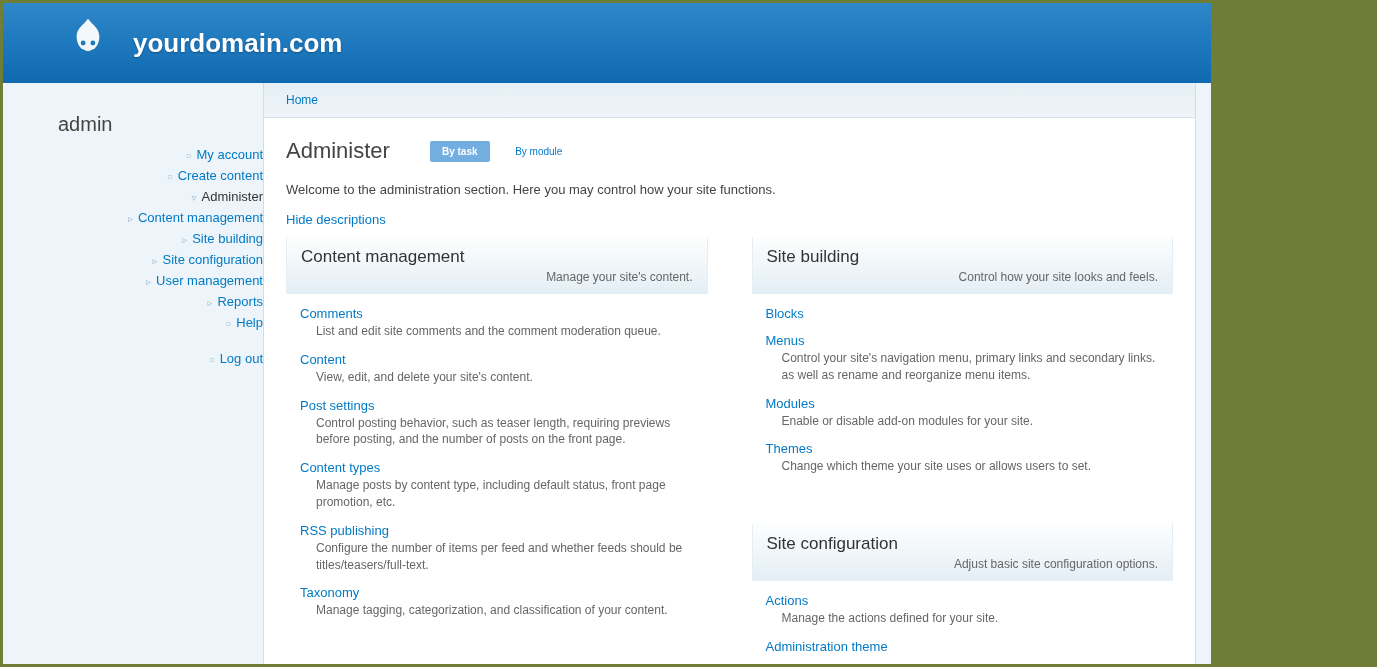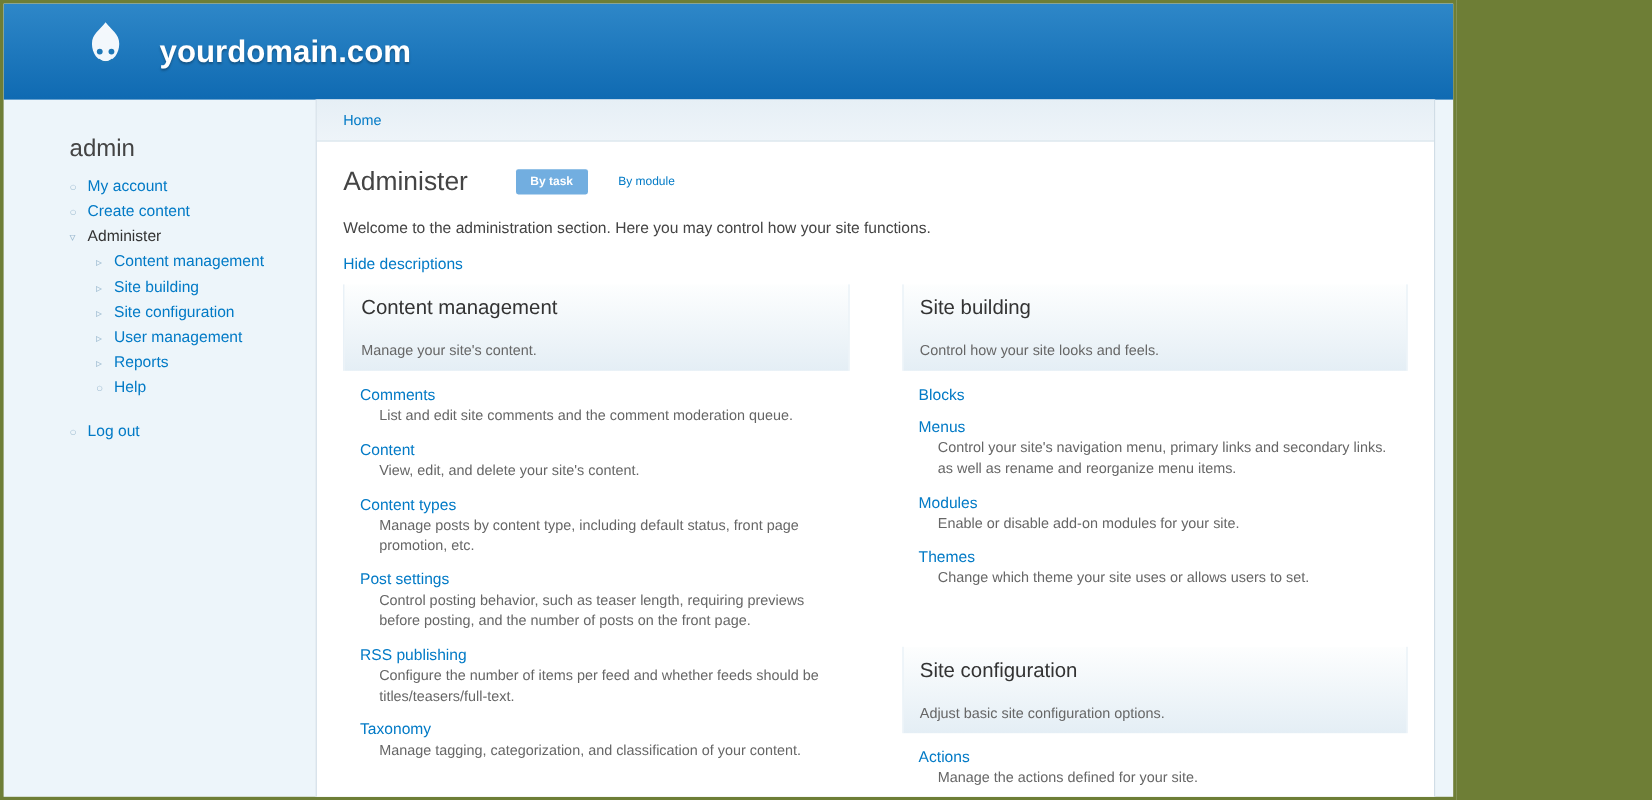--- a/index.html
+++ b/index.html
@@ -5,42 +5,42 @@
 * { box-sizing: border-box; margin: 0; padding: 0; }
 body { font-family: "Lucida Grande", "Lucida Sans Unicode", Verdana, sans-serif; font-size: 13px; color: #494949; background: #6e7e36; }
 .frame { border: 3px solid #6e7e36; width: 1214px; height: 667px; overflow: hidden; background: #edf5fa; }
 .header { height: 80px; background: linear-gradient(#2e87c8, #0f6ab2); display: flex; align-items: center; padding-left: 55px; }
 .drupal-logo { width: 60px; height: 60px; margin-right: 15px; display:flex; align-items:center; justify-content:center;}
 .site-name { color: #fff; font-size: 26px; font-weight: bold; text-shadow: 0 1px 2px rgba(0,0,0,.3); }
 .body-wrap { display: flex; }
 .sidebar { width: 260px; padding: 30px 0 0 55px; }
 .sidebar h2 { font-size: 20px; font-weight: normal; color: #444; margin-bottom: 8px; }
 .sidebar ul { list-style: none; }
-.sidebar li { padding: 3px 0 3px 0; }
+.sidebar li { padding: 3px 0 3px 0; text-align: right; }
 .sidebar li a { color: #027ac6; text-decoration: none; font-size: 13px; }
 .sidebar .bullet { display:inline-block; width:10px; color:#9fbcd1; font-size:10px; margin-right:5px;}
 .sidebar .current { color:#333; }
 .sidebar .sub { padding-left: 22px; }
 .main { flex: 1; background: #fff; border-left: 1px solid #d0dde6; border-right: 1px solid #d0dde6; margin-right: 15px; }
 .breadcrumb { background: linear-gradient(#e6eff5,#eef4f9); padding: 10px 22px; font-size: 12px; border-bottom: 1px solid #d4e1ea;}
 .breadcrumb a { color: #027ac6; text-decoration: none; }
 .page-head { display: flex; align-items: center; padding: 20px 22px 18px 22px; }
 .page-head h1 { font-size: 22px; font-weight: normal; color: #444; margin-right: 40px; }
 .tabs span { display:inline-block; padding: 5px 12px; font-size: 10px; margin-right: 10px;}
 .tab-active { background:#72aee0; color:#fff; font-weight:bold; border-radius:2px;}
 .tab-inactive { color:#027ac6; cursor:pointer;}
 .intro { padding: 0 22px 15px 22px; color:#444;}
 .hide-desc { padding: 0 22px 10px 22px; }
 .hide-desc a { color:#027ac6; text-decoration:none; font-size:13px;}
 .panels { display:flex; padding: 0 22px; gap: 44px;}
 .panel { flex:1; }
 .panel-section { margin-bottom: 25px;}
 .panel-head { background: linear-gradient(#fdfefe,#e4eef5); padding: 10px 14px 10px 14px; border-left:1px solid #e4eef5; border-right:1px solid #e4eef5;}
 .panel-head h3 { font-size: 17px; font-weight: normal; color: #333; }
-.panel-head .subtitle { font-size: 12px; color: #666; margin-top: 18px;}
+.panel-head .subtitle { font-size: 12px; color: #666; margin-top: 3px; text-align: right;}
 .panel-items { padding: 12px 14px;}
 .panel-item { margin-bottom: 12px;}
 .panel-item a { color:#027ac6; text-decoration:none; font-size:13px;}
 .panel-item .desc { font-size:12px; color:#666; padding-left:16px; margin-top:2px; line-height:1.4;}
 </style>
 </head>
 <body>
 
 <div class="frame">
   <div class="header">
@@ -89,22 +89,22 @@
       <div class="panels">
         <div class="panel" id="left-col">
             <div class="panel-section">
               <div class="panel-head">
                 <h3>Content management</h3>
                 <div class="subtitle">Manage your site's content.</div>
               </div>
               <div class="panel-items">
                 <div class="panel-item"><a href="#">Comments</a><div class="desc">List and edit site comments and the comment moderation queue.</div></div>
                 <div class="panel-item"><a href="#">Content</a><div class="desc">View, edit, and delete your site's content.</div></div>
+                <div class="panel-item"><a href="#">Post settings</a><div class="desc">Control posting behavior, such as teaser length, requiring previews before posting, and the number of posts on the front page.</div></div>
                 <div class="panel-item"><a href="#">Content types</a><div class="desc">Manage posts by content type, including default status, front page promotion, etc.</div></div>
-                <div class="panel-item"><a href="#">Post settings</a><div class="desc">Control posting behavior, such as teaser length, requiring previews before posting, and the number of posts on the front page.</div></div>
                 <div class="panel-item"><a href="#">RSS publishing</a><div class="desc">Configure the number of items per feed and whether feeds should be titles/teasers/full-text.</div></div>
                 <div class="panel-item"><a href="#">Taxonomy</a><div class="desc">Manage tagging, categorization, and classification of your content.</div></div>
               </div>
             </div>
             <div class="panel-section">
               <div class="panel-head">
                 <h3>User management</h3>
               </div>
             </div>
           </div>

